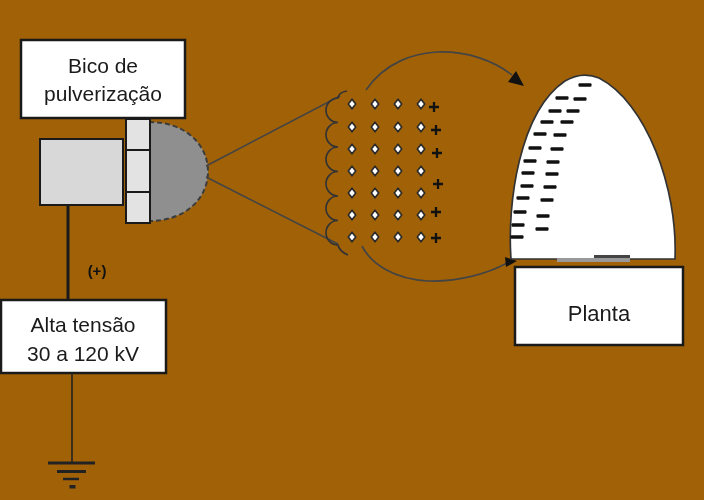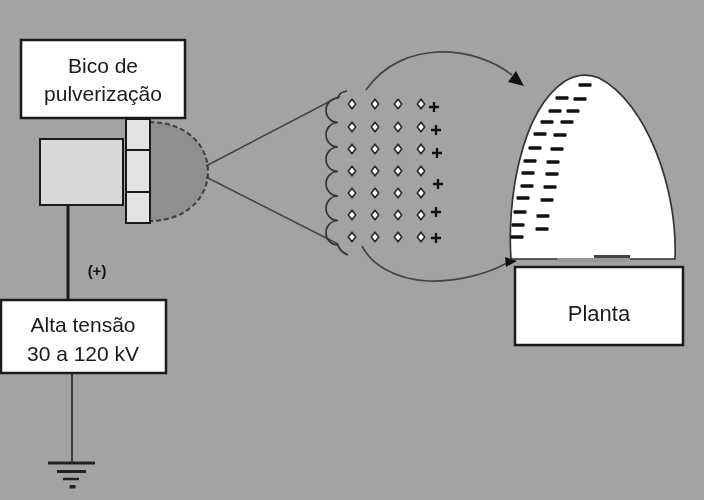--- a/index.html
+++ b/index.html
@@ -1,20 +1,20 @@
 <!DOCTYPE html>
 <html><head>
 <meta charset="utf-8">
 <style>
   html, body { margin: 0; padding: 0; background: #ffffff; }
   .stage {
     position: relative;
     width: 704px;
     height: 500px;
-    background: #a3a3a3;
+    background: #a16207;
     font-family: "Liberation Sans", sans-serif;
     overflow: hidden;
   }
   svg { display: block; }
   .box-label {
     font-family: "Liberation Sans", sans-serif;
     font-size: 21px;
     fill: #1a1a1a;
     text-anchor: middle;
     dominant-baseline: middle;

